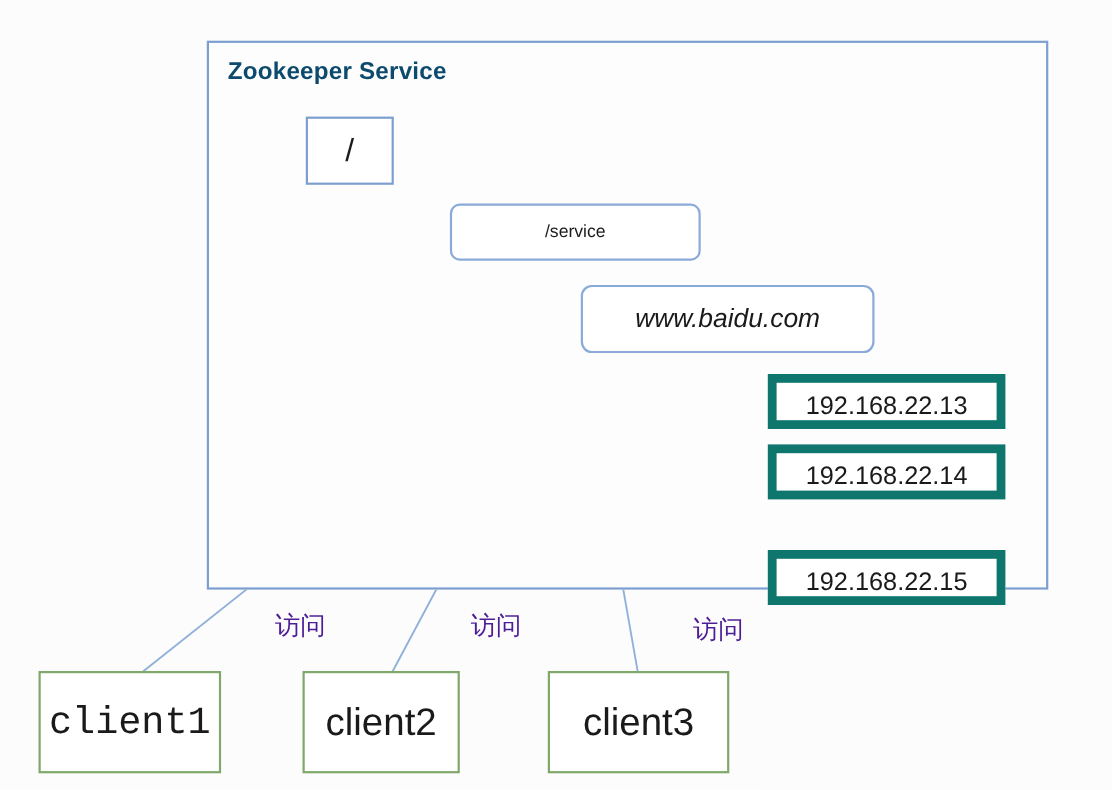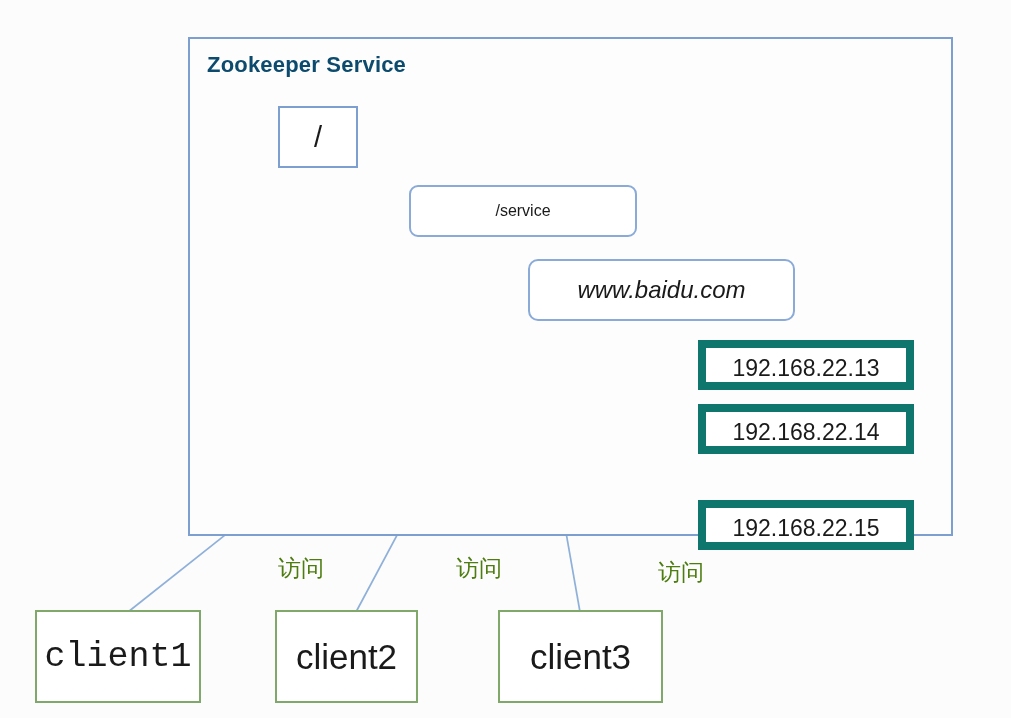--- a/index.html
+++ b/index.html
@@ -104,23 +104,22 @@
     font-size: 35px;
   }
   #node-client-0 { left: 35px;  width: 166px; font-family: Liberation Mono, monospace; }
   #node-client-1 { left: 275px; width: 143px; }
   #node-client-2 { left: 498px; width: 165px; }
   
   .access-label {
     position: absolute;
     font-family: Liberation Sans, sans-serif;
     font-size: 23px;
-    color: #4d7c0f;
+    color: #4c1d95;
     white-space: nowrap;
-    margin-left: 28px;
   }
   #access-0 { left: 250px; top: 553px; }
   #access-1 { left: 428px; top: 553px; }
   #access-2 { left: 630px; top: 557px; }
 </style>
 </head>
 <body>
 
 <div id="canvas">
 

